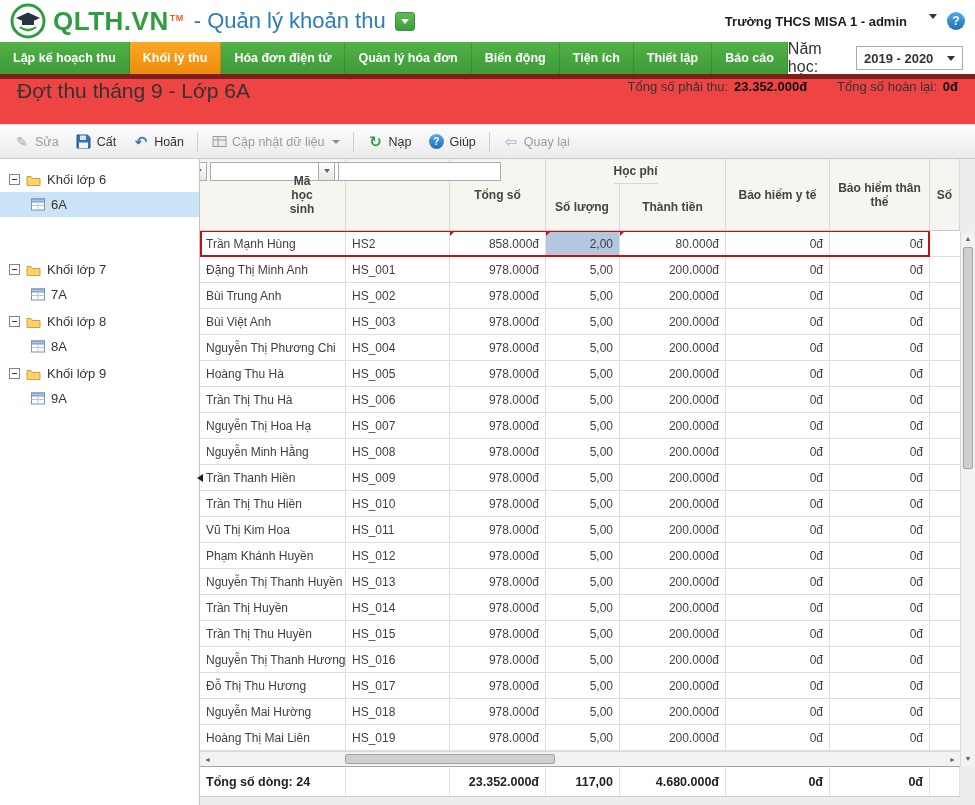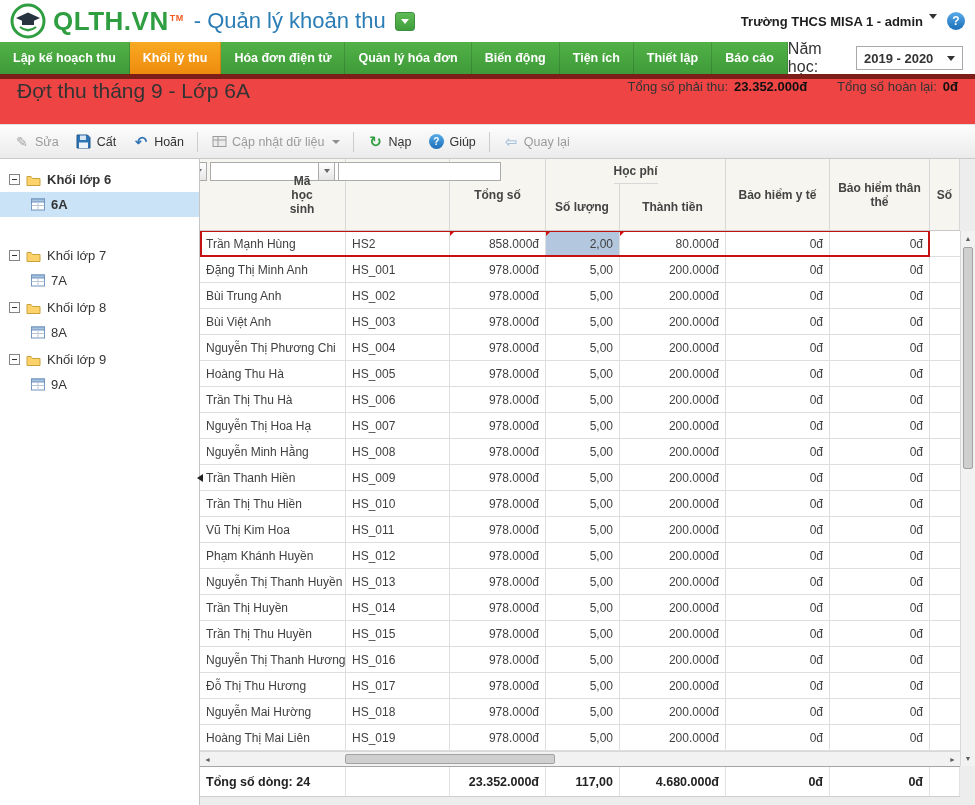--- a/index.html
+++ b/index.html
@@ -12,21 +12,21 @@
   
   .app-header { height:42px; display:flex; align-items:center; padding:0 10px; background:#fff; }
   .logo-wrap { display:flex; align-items:center; gap:7px; }
   .logo-text { font-size:26px; font-weight:bold; color:#2e9e41; letter-spacing:.5px; line-height:1; }
   .logo-tm { font-size:9px; color:#f15a24; font-weight:bold; position:relative; top:-9px; margin-left:1px; }
   .module-title { margin-left:10px; font-size:22px; color:#2a7db5; }
   .module-dd { margin-left:9px; width:20px; height:19px; border:1px solid #3e8f3e; border-radius:3px;
     background:linear-gradient(#5fbb55,#3f9e3c); color:#fff; display:flex; align-items:center; justify-content:center; cursor:pointer; }
   .module-dd .dd-caret { width:0;height:0;border-left:4px solid transparent;border-right:4px solid transparent;border-top:5px solid #fff; }
   .header-right { margin-left:auto; display:flex; align-items:center; gap:10px; }
-  .account { font-size:13px; font-weight:bold; color:#1d1d1d; display:flex; gap:6px; cursor:pointer; }
+  .account { font-size:13px; font-weight:bold; color:#1d1d1d; display:flex; gap:22px; cursor:pointer; }
   .caret-down { width:0;height:0;border-left:4px solid transparent;border-right:4px solid transparent;border-top:5px solid #333; }
   .help-badge { width:18px;height:18px;border-radius:50%;background:linear-gradient(#58abe9,#1c6eb7);
     color:#fff;font-size:12px;font-weight:bold;display:flex;align-items:center;justify-content:center;cursor:pointer; }
   .help-badge::after { content:"?"; }
 
   
   .nav-bar { height:32px; display:flex; background:#fff; }
   .tabs { display:flex; background:linear-gradient(#52b147,#3e9b39); }
   .tab { padding:0 13px; line-height:32px; color:#fff; font-weight:bold; font-size:12.5px;
     border-right:1px solid rgba(0,0,0,.14); cursor:pointer; white-space:nowrap; }
@@ -61,21 +61,21 @@
   .ico-help::after { content:"?"; }
   .tb-caret { width:0;height:0;border-left:4px solid transparent;border-right:4px solid transparent;border-top:4px solid #8f8f8f; margin-left:3px; }
   .tb-sep { width:1px; height:20px; background:#cdcdcd; margin:0 4px; }
 
   
   .content { height:646px; display:flex; position:relative; background:#fff; }
 
   
   .sidebar { width:200px; border-right:1px solid #c6c6c6; background:#fff; padding-top:8px; }
   .tree-group { margin-bottom:2px; }
-  .tree-group.gap-after { margin-bottom:26px;font-weight:bold; }
+  .tree-group.gap-after { margin-bottom:40px; }
   .tree-row { height:25px; display:flex; align-items:center; gap:6px; padding-left:9px; font-size:13px;
     color:#333; cursor:pointer; white-space:nowrap; }
   .tree-row.child { padding-left:31px; }
   .tree-row.selected { background:#cbe3f7; }
   .expander { width:11px; height:11px; border:1px solid #848484; background:#fff; position:relative; flex:0 0 auto; }
   .expander::after { content:""; position:absolute; left:2px; right:2px; top:4px; height:1px; background:#333; }
   .splitter-arrow { position:absolute; left:197px; top:315px; width:0; height:0;
     border-top:4px solid transparent; border-bottom:4px solid transparent; border-right:6px solid #222; cursor:pointer; z-index:5; }
 
   

